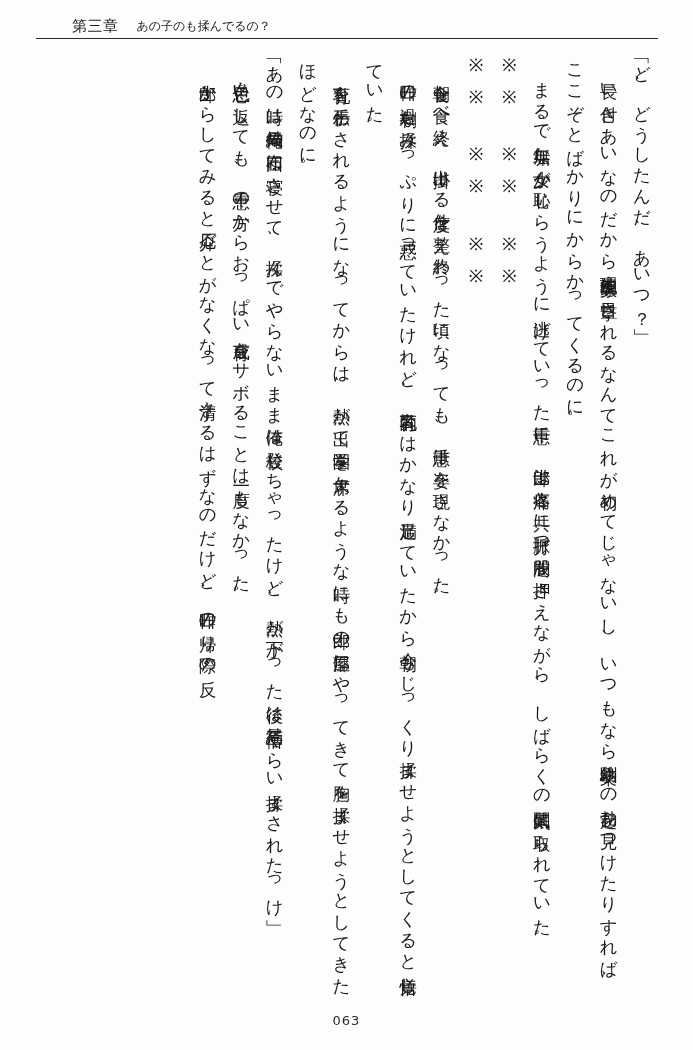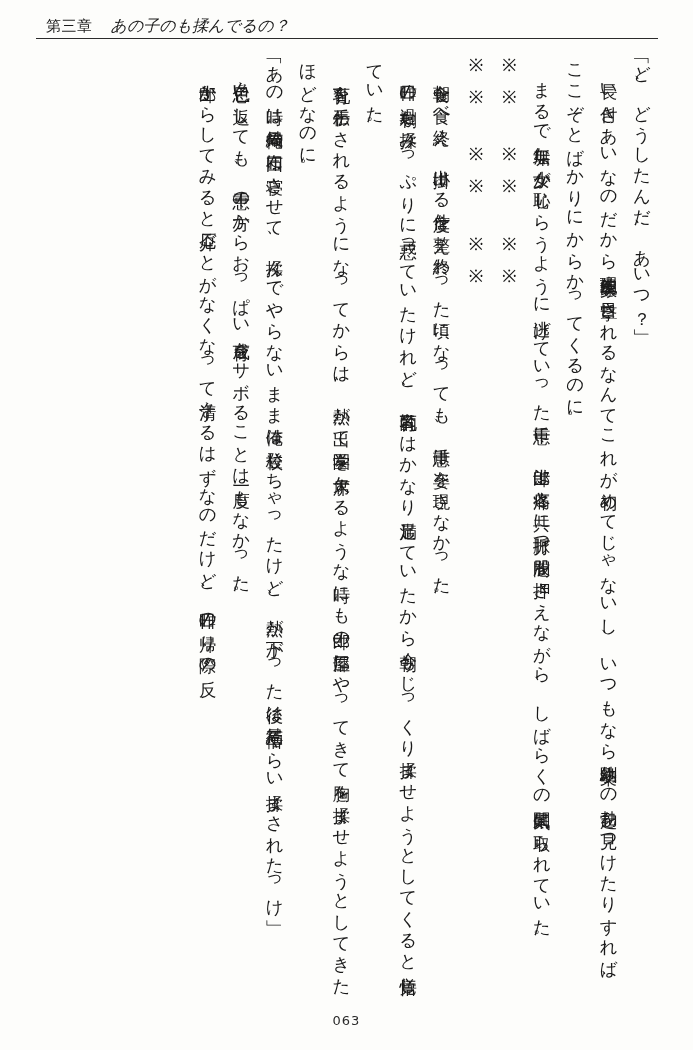--- a/index.html
+++ b/index.html
@@ -20,33 +20,32 @@
   
   .header {
     position: absolute;
     top: 10px;
     left: 0;
     width: 693px;
     height: 32px;
     display: flex;
     align-items: center;
     justify-content: flex-start;
-    padding-left: 46px;
+    padding-left: 72px;
     box-sizing: border-box;
   }
   .header .chapter-num {
     font-size: 15px;
     letter-spacing: 0.5px;
     white-space: nowrap;
   }
   .header .chapter-title {
-    font-size: 16px;
+    font-size: 12px;
     margin-left: 18px;
     white-space: nowrap;
-    font-style: italic;
   }
   .rule {
     position: absolute;
     top: 38px;
     left: 36px;
     width: 622px;
     height: 1px;
     background: #2b2b2b;
   }
   

